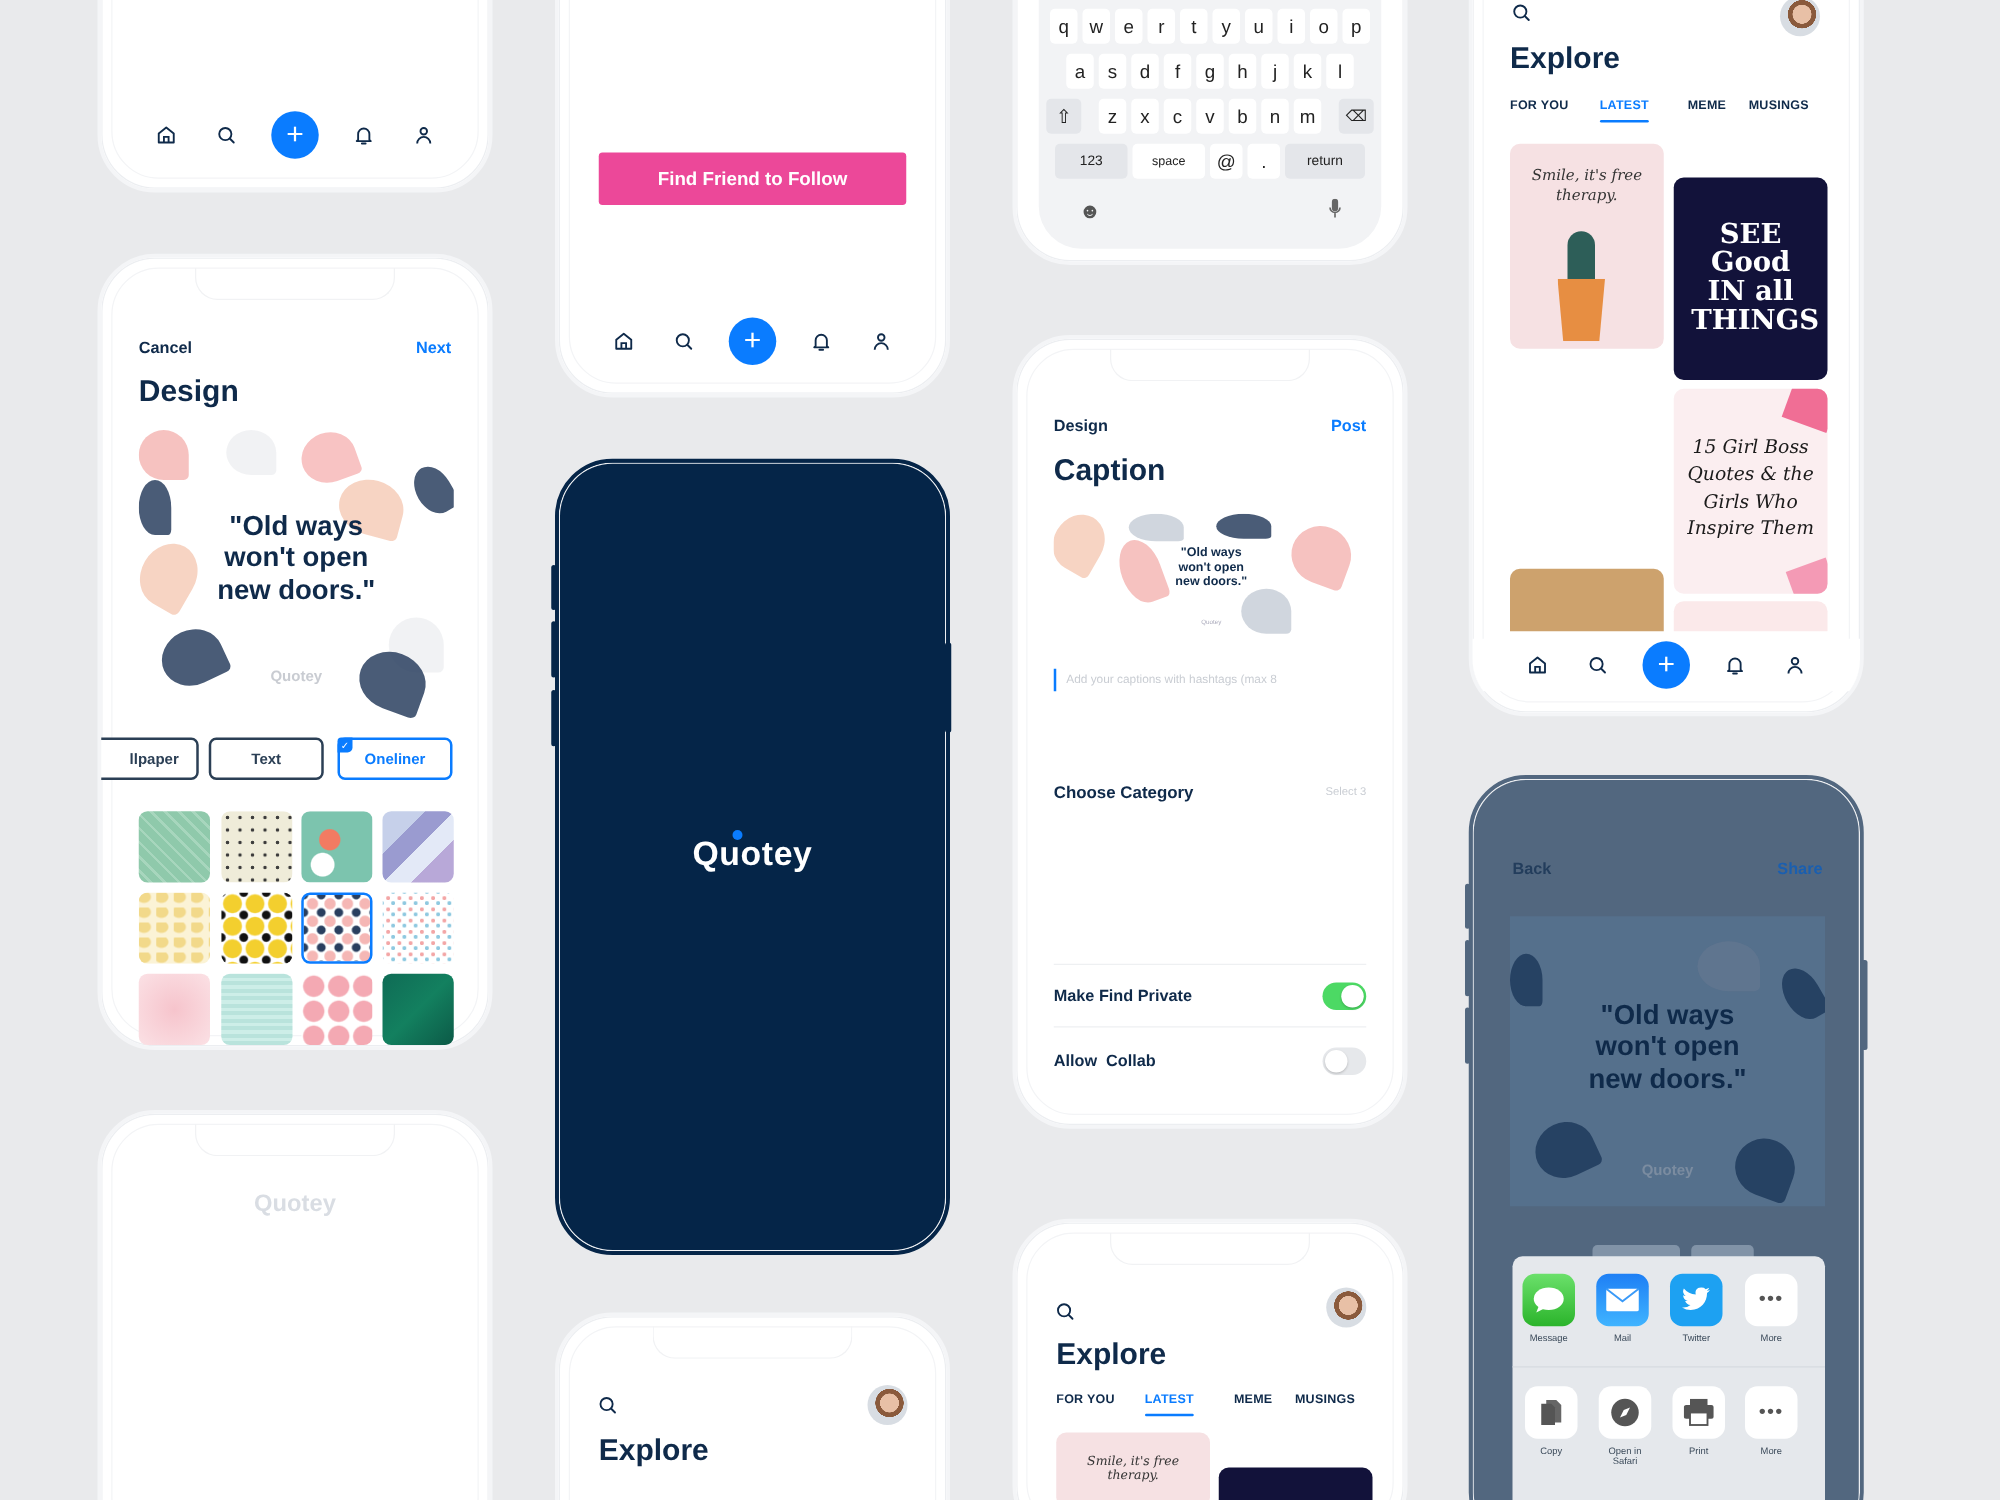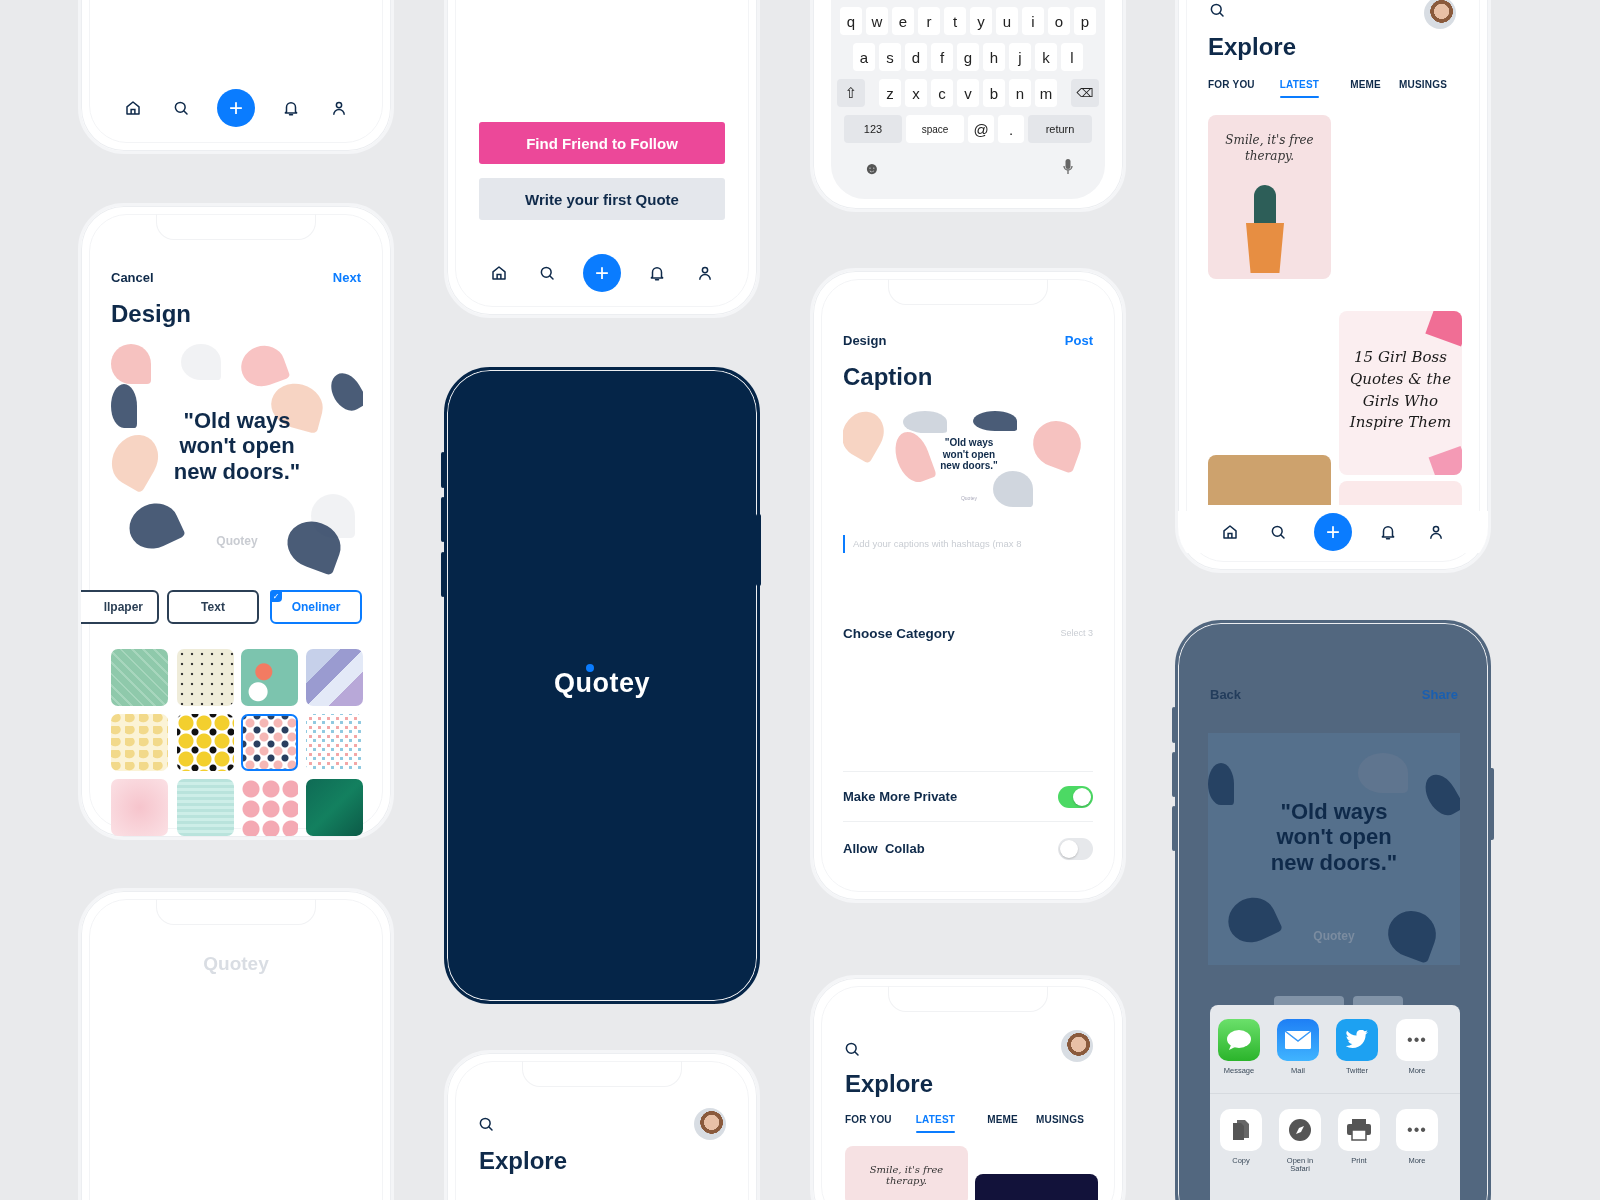--- a/index.html
+++ b/index.html
@@ -140,21 +140,20 @@
 
 <div class="phone" style="left:78px;top:888px;height:360px">
   <div class="inner"></div>
   <div class="notch"></div>
   <div style="position:absolute;left:0;right:0;top:62px;text-align:center;font-size:19px;font-weight:700;color:#d9dde3">Quotey</div>
 </div>
 
 <div class="phone" style="left:444px;top:-60px;height:378px">
   <div class="inner"></div>
   <div class="btn-primary" style="top:179px">Find Friend to Follow</div>
-  <div class="btn-secondary" style="top:235px">Write your first Quote</div>
   <div class="navbar" style="top:311px">
     <span class="nav-ico">
         <svg>
           <use href="#i-home"></use>
         </svg>
       </span>
     <span class="nav-ico">
         <svg>
           <use href="#i-search"></use>
         </svg>
@@ -265,21 +264,21 @@
     <div class="leaf" style="left:130px;top:0;width:44px;height:20px;background:#2a3f5f"></div>
     <div class="leaf" style="left:190px;top:10px;width:48px;height:46px;background:#f5b7b5;transform:rotate(20deg)"></div>
     <div class="leaf" style="left:150px;top:60px;width:40px;height:36px;background:#c8cfd8"></div>
     <div class="quote-text" style="top:26px;font-size:10px;padding:0 92px">"Old ways won't open new doors."</div>
     <div style="position:absolute;left:0;right:0;top:84px;text-align:center;font-size:5px;color:#aab">Quotey</div>
   </div>
   <div style="position:absolute;left:30px;top:264px;width:252px;height:18px;border-left:2px solid #0a7cff;padding-left:8px;font-size:9.5px;color:#c9cdd3;line-height:18px;cursor:text">Add your captions with hashtags (max 8</div>
   <h2 style="position:absolute;left:30px;top:355px;font-size:13.5px;font-weight:700;color:#0f2a4a">Choose Category</h2>
   <span style="position:absolute;right:30px;top:357px;font-size:9px;color:#c9cdd3">Select 3</span>
   <div class="divider" style="left:30px;right:30px;top:500px"></div>
-  <span style="position:absolute;left:30px;top:518px;font-size:13px;font-weight:700;color:#0f2a4a">Make More Private</span>
+  <span style="position:absolute;left:30px;top:518px;font-size:13px;font-weight:700;color:#0f2a4a">Make Find Private</span>
   <div class="toggle" id="tg-private" style="right: 30px; top: 515px; background: rgb(76, 217, 100);">
       <span class="knob" style="left: 15px;"></span>
     </div>
   <div class="divider" style="left:30px;right:30px;top:550px"></div>
   <span style="position:absolute;left:30px;top:570px;font-size:13px;font-weight:700;color:#0f2a4a;white-space:pre">Allow  Collab</span>
   <div class="toggle" id="tg-collab" style="right: 30px; top: 567px; background: rgb(230, 232, 235);">
       <span class="knob" style="left: 2px;"></span>
     </div>
 </div>
 
@@ -314,20 +313,23 @@
     <span class="etab" style="margin-right:25px">FOR YOU</span>
     <span class="etab active" style="margin-right:31px">LATEST</span>
     <span class="etab" style="margin-right:18px">MEME</span>
     <span class="etab">MUSINGS</span>
   </div>
   <div class="pin" style="left:30px;top:172px;width:123px;height:164px;background:#f6e1e3">
     <div style="font-family:'DejaVu Serif',serif;font-style:italic;font-size:12px;color:#333;text-align:center;padding:18px 12px 0;line-height:1.3">Smile, it's free therapy.</div>
     <div style="position:absolute;left:46px;top:70px;width:22px;height:40px;background:#2d5e58;border-radius:11px 11px 0 0"></div>
     <div style="position:absolute;left:38px;top:108px;width:38px;height:50px;background:#e78e42;clip-path:polygon(0 0,100% 0,88% 100%,12% 100%)"></div>
   </div>
+  <div class="pin" style="left:161px;top:199px;width:123px;height:162px;background:#12123a">
+    <div style="font-family:'DejaVu Serif',serif;font-weight:700;font-size:22px;color:#fff;text-align:center;padding:34px 14px 0;line-height:1.05">SEE Good IN all THINGS</div>
+  </div>
   <div class="pin" style="left:161px;top:368px;width:123px;height:164px;background:#fbeef0">
     <div style="font-family:'DejaVu Serif',serif;font-style:italic;font-size:15px;color:#1a1a1a;text-align:center;padding:36px 10px 0;line-height:1.45">15 Girl Boss Quotes &amp; the Girls Who Inspire Them</div>
     <div style="position:absolute;right:-6px;top:-4px;width:38px;height:34px;background:#f06e95;transform:rotate(20deg)"></div>
     <div style="position:absolute;right:-4px;bottom:-2px;width:34px;height:26px;background:#f49ab5;transform:rotate(-20deg)"></div>
   </div>
   <div class="pin" style="left:30px;top:512px;width:123px;height:50px;background:#cda26d;border-radius:8px 8px 0 0"></div>
   <div class="pin" style="left:161px;top:538px;width:123px;height:24px;background:#fbe9ea;border-radius:8px 8px 0 0"></div>
   <div class="navbar" style="top:568px;background:#fff;padding-top:0;height:42px">
     <span class="nav-ico">
         <svg>

